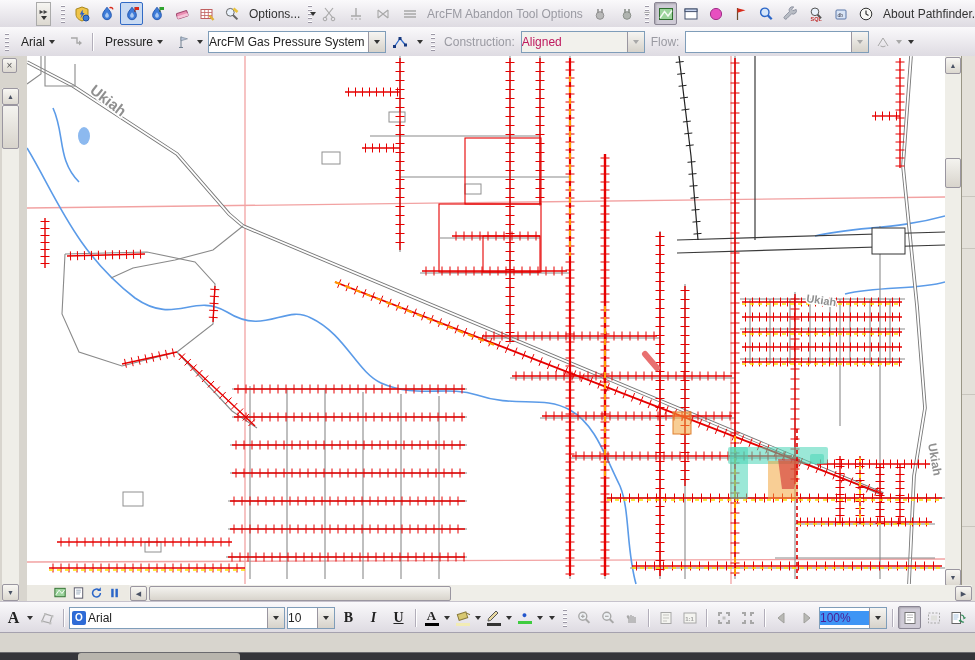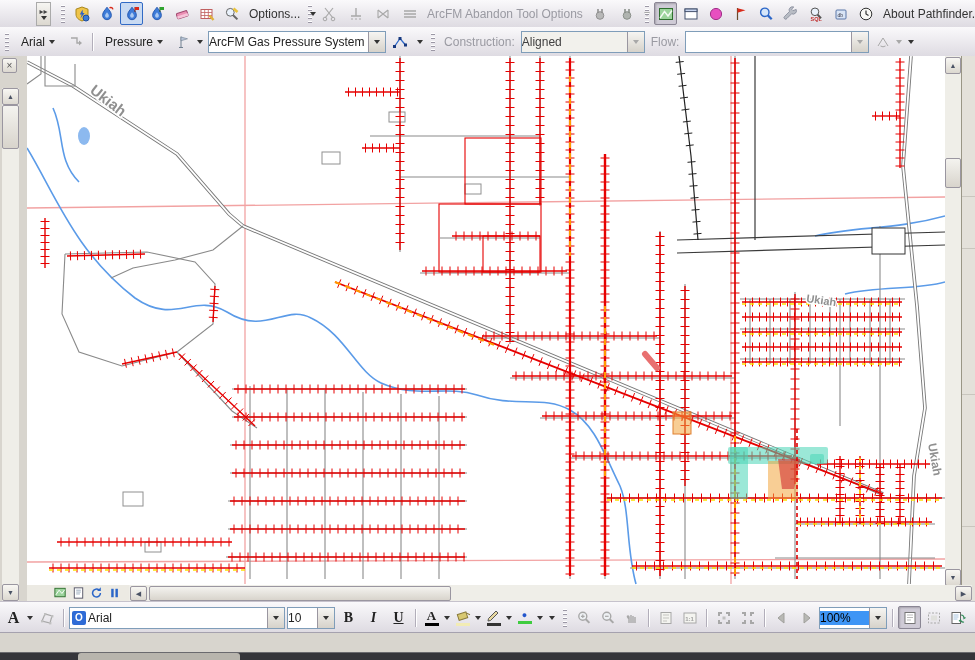--- a/index.html
+++ b/index.html
@@ -12,21 +12,21 @@
   .tbtn.selected{border:1px solid #316AC5;background:#C9DAF2;}
   .tbtn.pressed{border:1px solid #8a8694;background:#CFCBD6;box-shadow:inset 1px 1px 2px rgba(0,0,0,.2);}
   .tlabel{padding:0 4px;color:#333;white-space:nowrap;}
   .tlabel.dis{color:#9a9aa2;}
   .chev{width:13px;height:22px;display:flex;flex-direction:column;align-items:center;justify-content:center;color:#444;font-size:8px;line-height:7px;}
   .car{width:0;height:0;border-left:3px solid transparent;border-right:3px solid transparent;border-top:4px solid #333;display:inline-block;}
   .car.dis{border-top-color:#a8a8a8;}
   .combo{display:flex;align-items:center;background:#fff;border:1px solid #7F9DB9;height:20px;white-space:nowrap;overflow:hidden;}
   .combo .val{flex:1;padding:0 0;overflow:hidden;}
   .combo .dbtn{width:16px;align-self:stretch;background:linear-gradient(#F6F5F2,#D6D2CA);border-left:1px solid #9a96a0;display:flex;align-items:center;justify-content:center;flex:none;}
-  .combo.dis{background:#F2F1EC;color:#404040;gap:12px;}
+  .combo.dis{background:#F2F1EC;color:#be185d;gap:12px;}
   .menu-btn{display:flex;align-items:center;gap:4px;padding:2px 6px;border:1px solid transparent;border-radius:2px;}
   .oicon{width:14px;height:14px;background:#2E6BD6;color:#fff;font-weight:bold;font-size:10px;display:inline-flex;align-items:center;justify-content:center;border-radius:2px;margin:0 2px;}
   .well{display:flex;flex-direction:column;align-items:center;justify-content:center;width:21px;height:21px;}
   .well .bar{width:14px;height:3px;margin-top:1px;display:block;}
   .well b{font-family:"Liberation Serif",serif;font-size:13px;line-height:12px;}
   
   #left-strip{position:absolute;left:0;top:56px;width:27px;height:545px;background:#D8D5CE;border-right:1px solid #9a9686;}
   .scroll{position:absolute;background:#EFEEE8;}
   .sbtn{position:absolute;background:linear-gradient(#F8F7F3,#DCD8D0);border:1px solid #9a96a0;border-radius:2px;display:flex;align-items:center;justify-content:center;font-size:7px;color:#4a5264;}
   .thumb{position:absolute;background:linear-gradient(#F4F3EF,#D8D4CC);border:1px solid #9a96a0;border-radius:2px;}
@@ -687,21 +687,21 @@
               <path d="M10 3L4 8l6 5V3z" fill="#B8B8B4" stroke="#A0A09c"></path>
             </svg>
           </span>
           <span class="tbtn disabled">
             <svg viewBox="0 0 16 16" width="16" height="16">
               <path d="M6 3l6 5-6 5V3z" fill="#B8B8B4" stroke="#A0A09c"></path>
             </svg>
           </span>
         </span>
     <div class="combo" style="width:66px;">
-      <span class="val" style="background:#3E95F5;color:#000000;">100%</span>
+      <span class="val" style="background:#3E95F5;color:#4c1d95;">100%</span>
       <span class="dbtn">
             <span class="car"></span>
           </span>
     </div>
     <span class="sep"></span>
     <span style="display:inline-flex;gap:1px;">
           <span class="tbtn pressed">
             <svg viewBox="0 0 16 16" width="16" height="16">
               <rect x="3" y="2.5" width="10" height="11" fill="#FFFFFF" stroke="#777"></rect>
               <path d="M5 5h6M5 7.5h6M5 10h4" stroke="#BBB"></path>

